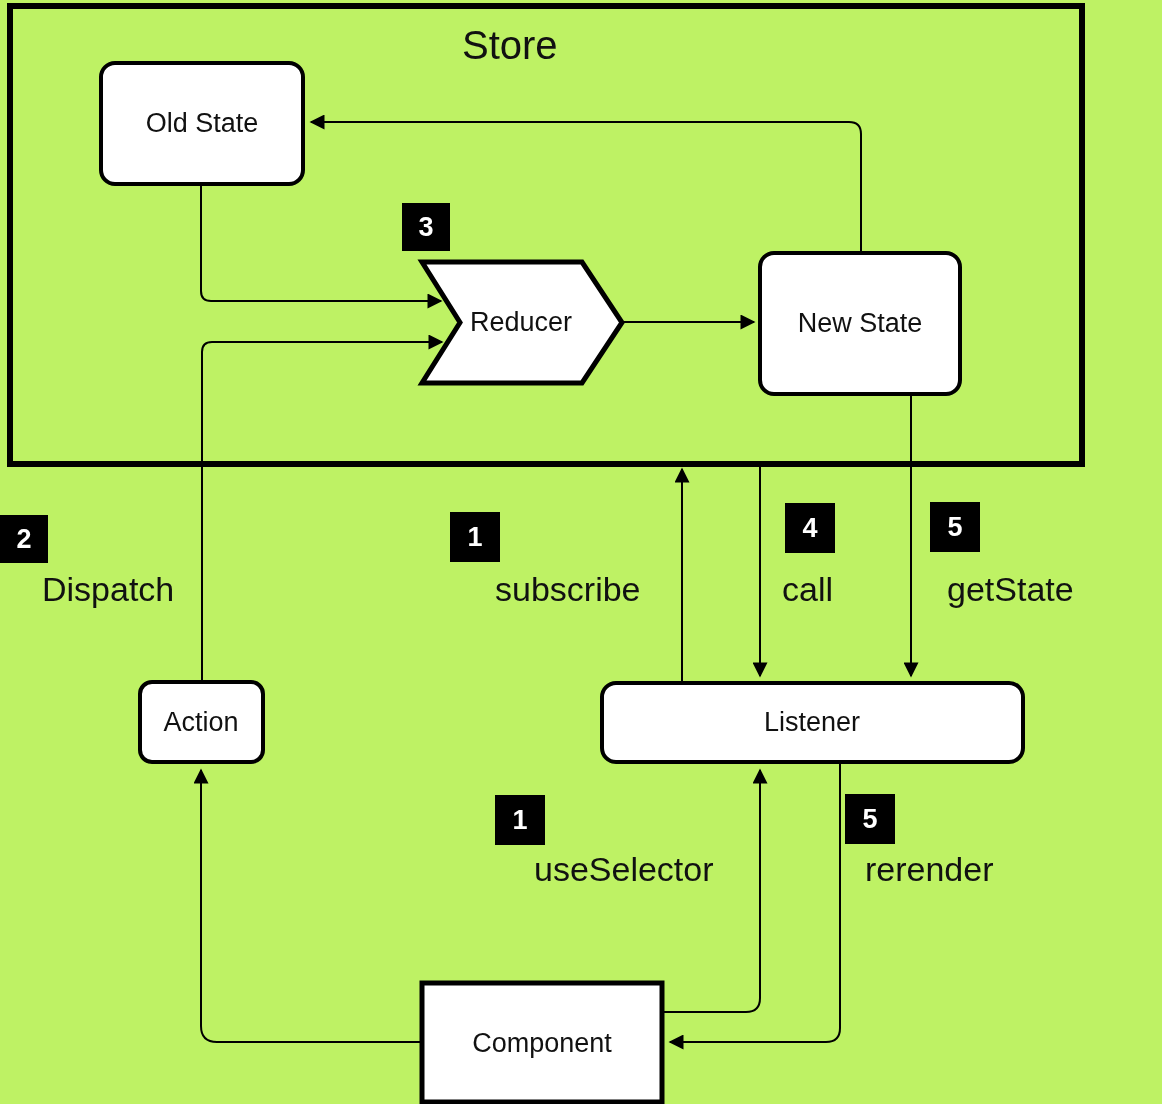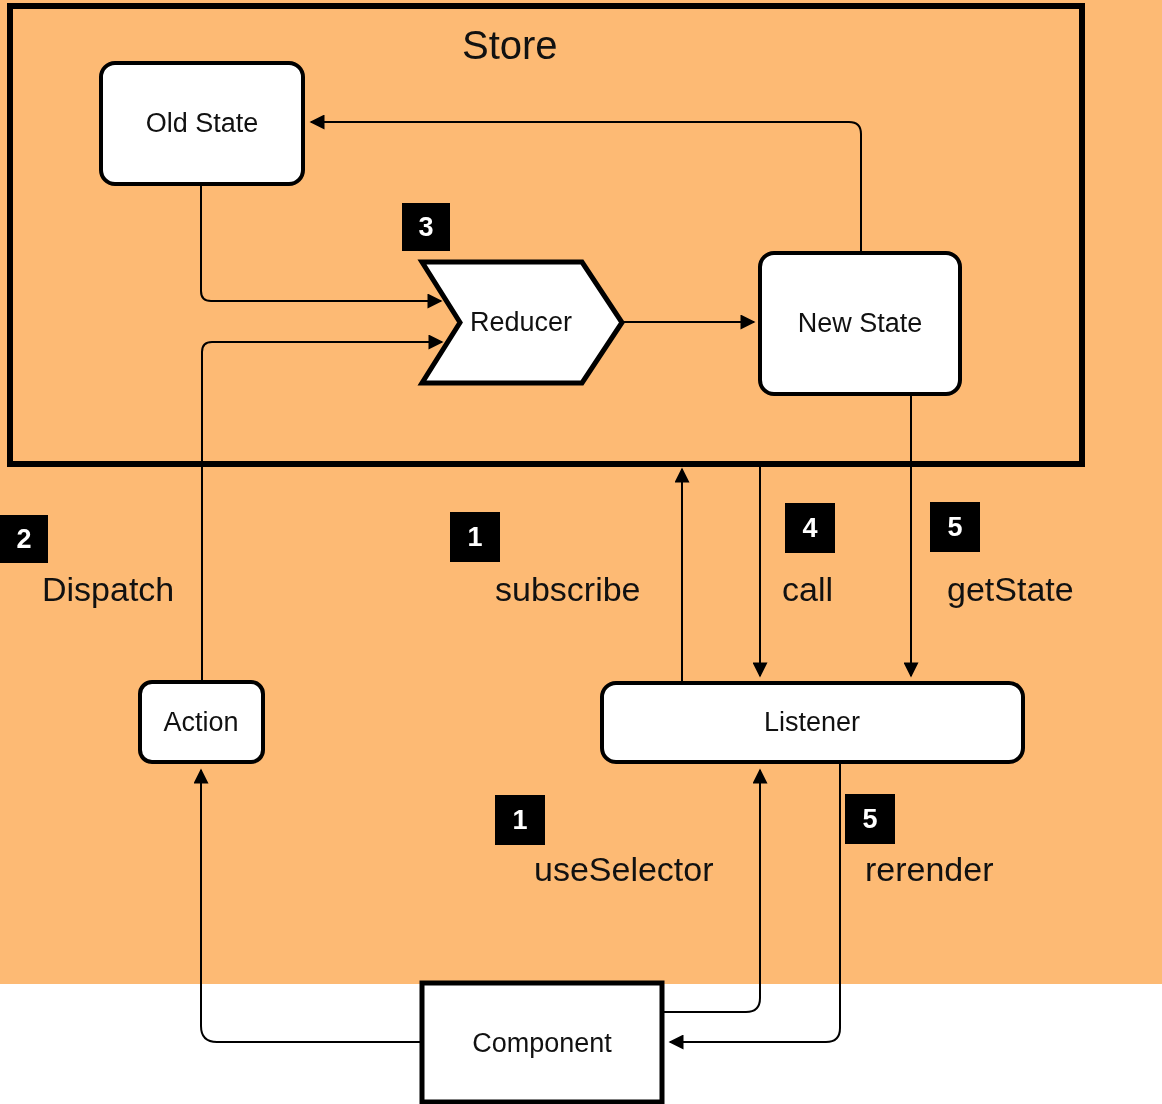--- a/index.html
+++ b/index.html
@@ -7,22 +7,22 @@
     padding: 0;
     background: #ffffff;
     width: 1162px;
     height: 1104px;
     overflow: hidden;
     font-family: "Liberation Sans", sans-serif;
   }
   .canvas {
     position: relative;
     width: 1162px;
-    height: 984px;
-    background: #fdba74;
+    height: 1104px;
+    background: #bef264;
   }
   svg { display: block; }
   .node-rect  { fill: #ffffff; stroke: #000000; }
   .edge       { fill: none; stroke: #000000; stroke-width: 2; }
   .badge-rect { fill: #000000; stroke: none; }
   .badge-text { fill: #ffffff; font-size: 27px; font-weight: bold; text-anchor: middle; }
   .node-text  { fill: #111111; font-size: 27px; text-anchor: middle; }
   .edge-text  { fill: #111111; font-size: 34px; }
   .title-text { fill: #111111; font-size: 40px; }
 </style>

